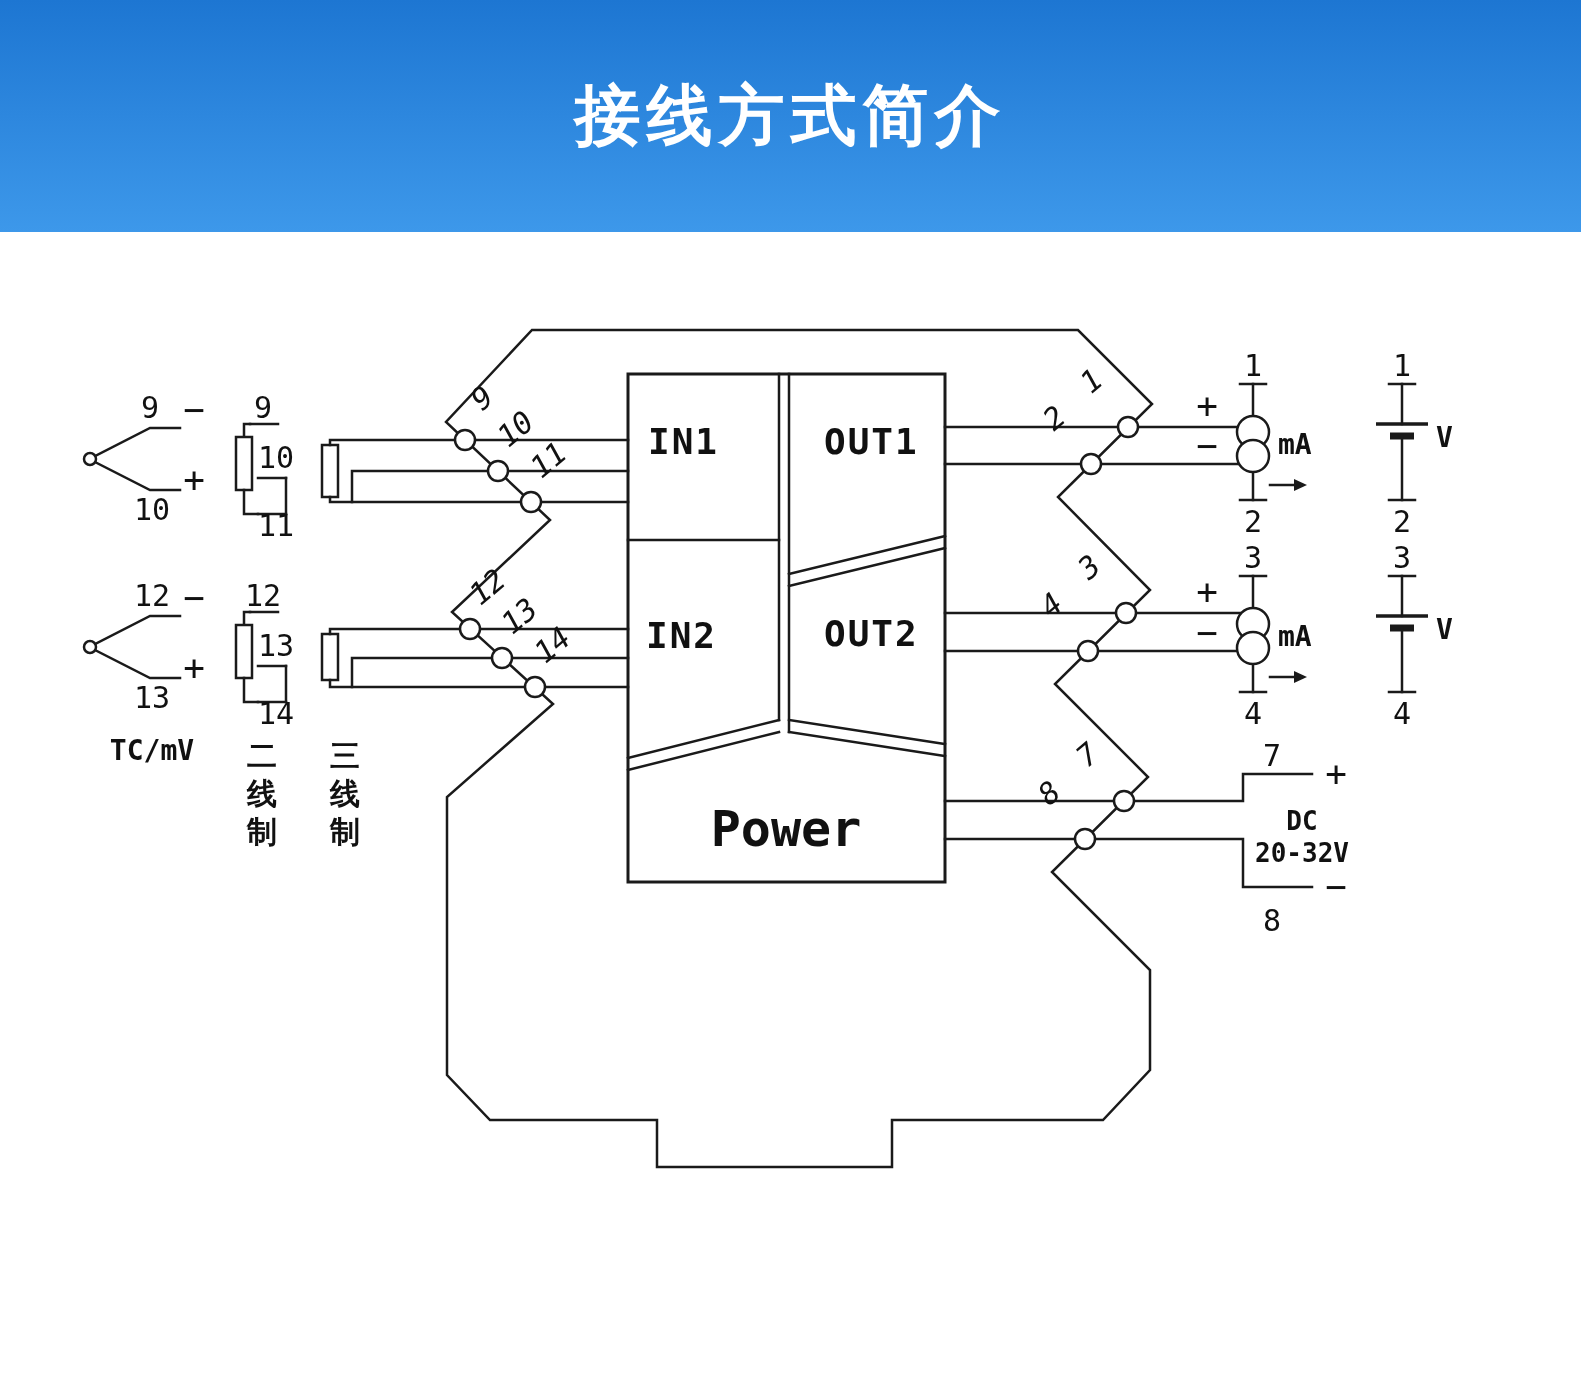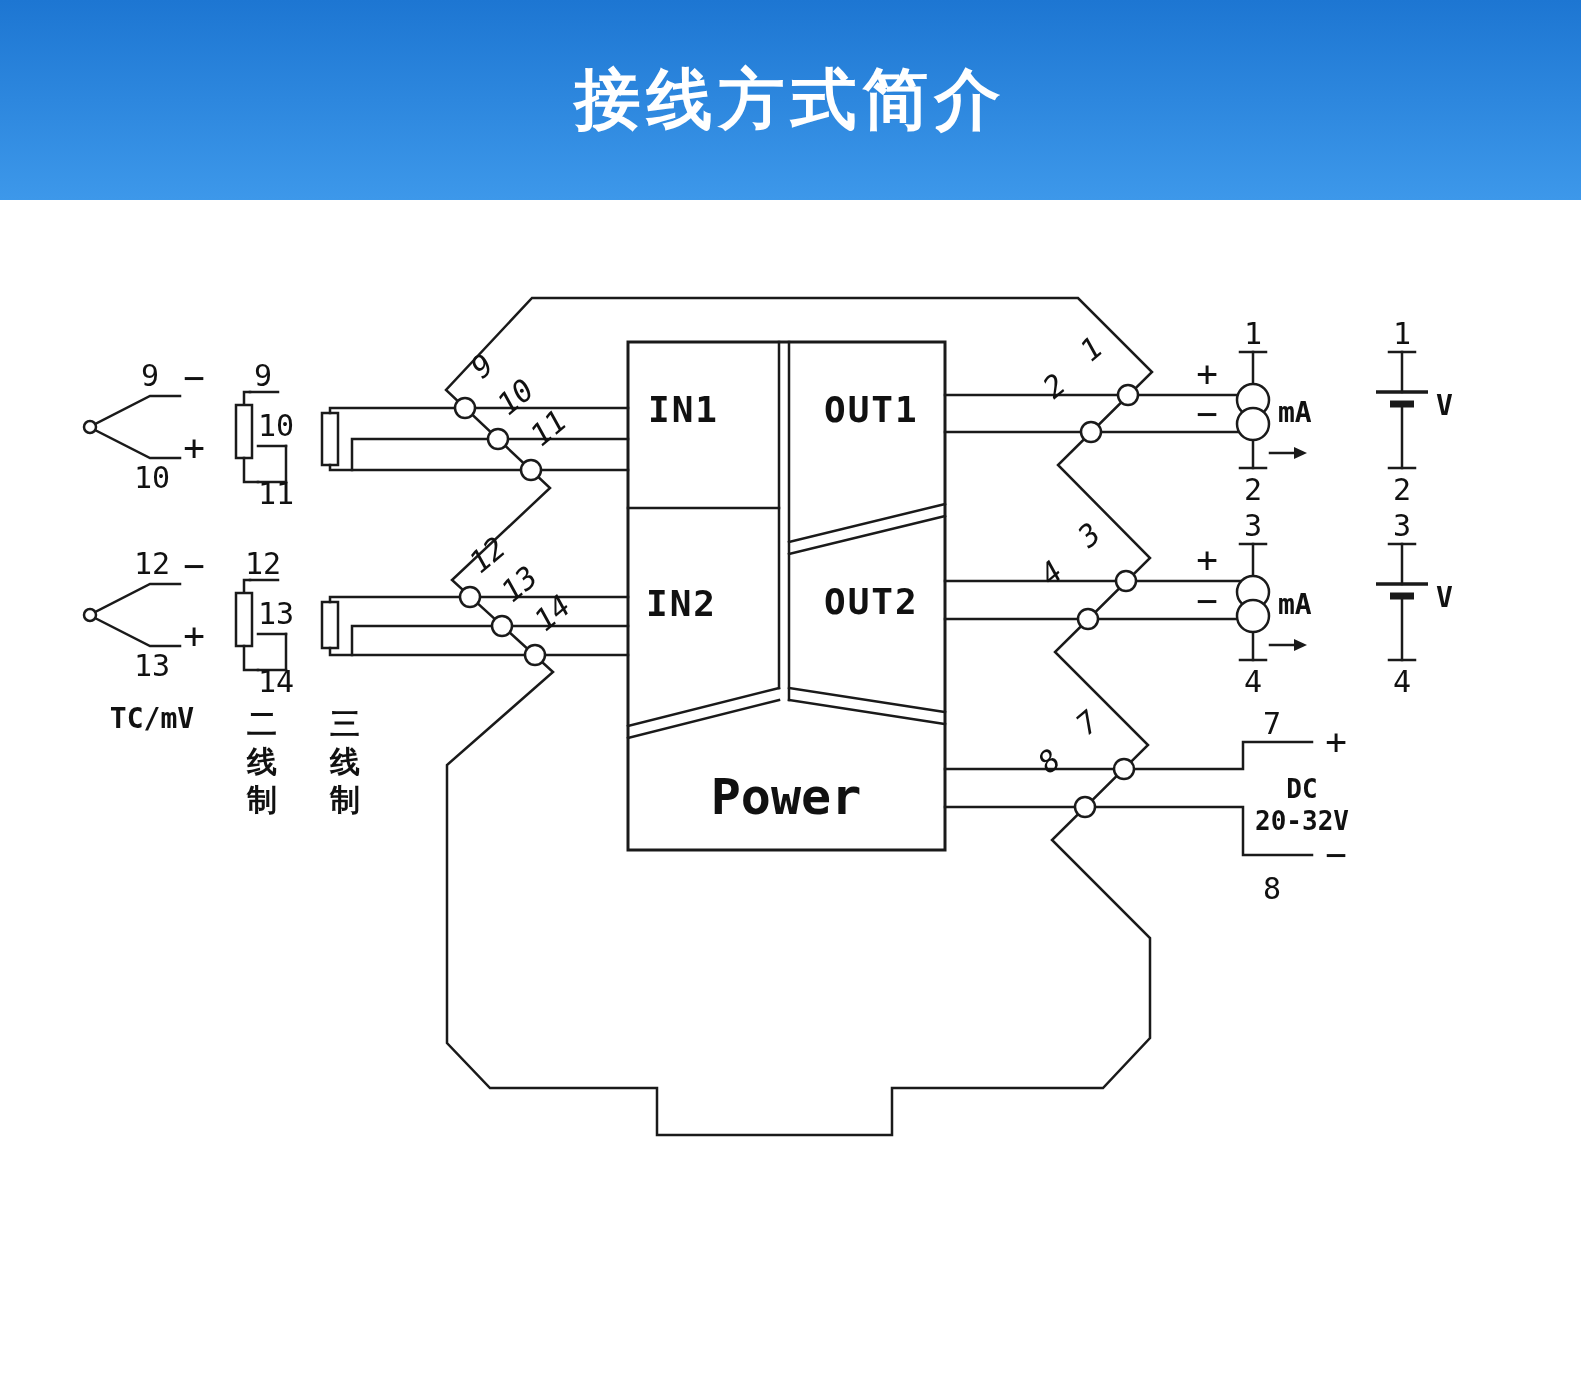--- a/index.html
+++ b/index.html
@@ -1,18 +1,18 @@
 <!DOCTYPE html>
 <html><head>
 <meta charset="utf-8">
 <style>
   html,body{margin:0;padding:0;background:#ffffff;}
   .page{width:1581px;height:1393px;position:relative;background:#ffffff;overflow:hidden;
         font-family:"DejaVu Sans",sans-serif;}
-  .banner{height:200px;width:100%;
+  .banner{height:232px;width:100%;
           background:linear-gradient(180deg,#1d76d2 0%,#3d98ea 100%);
           display:flex;align-items:center;justify-content:center;}
   .banner h1{margin:0;color:#ffffff;font:700 66px/1 "DejaVu Sans",sans-serif;letter-spacing:6px;}
   svg{display:block;}
   .wire{stroke:#1a1a1a;stroke-width:2.5;fill:none;stroke-linecap:square;}
   .thick3{stroke:#1a1a1a;stroke-width:3.5;fill:none;}
   .thick7{stroke:#1a1a1a;stroke-width:7;fill:none;}
   .outline{stroke:#1a1a1a;stroke-width:2.5;fill:none;stroke-linejoin:miter;}
   .box{stroke:#1a1a1a;stroke-width:3;fill:none;}
   .res{fill:#ffffff;stroke:#1a1a1a;stroke-width:2.5;}

